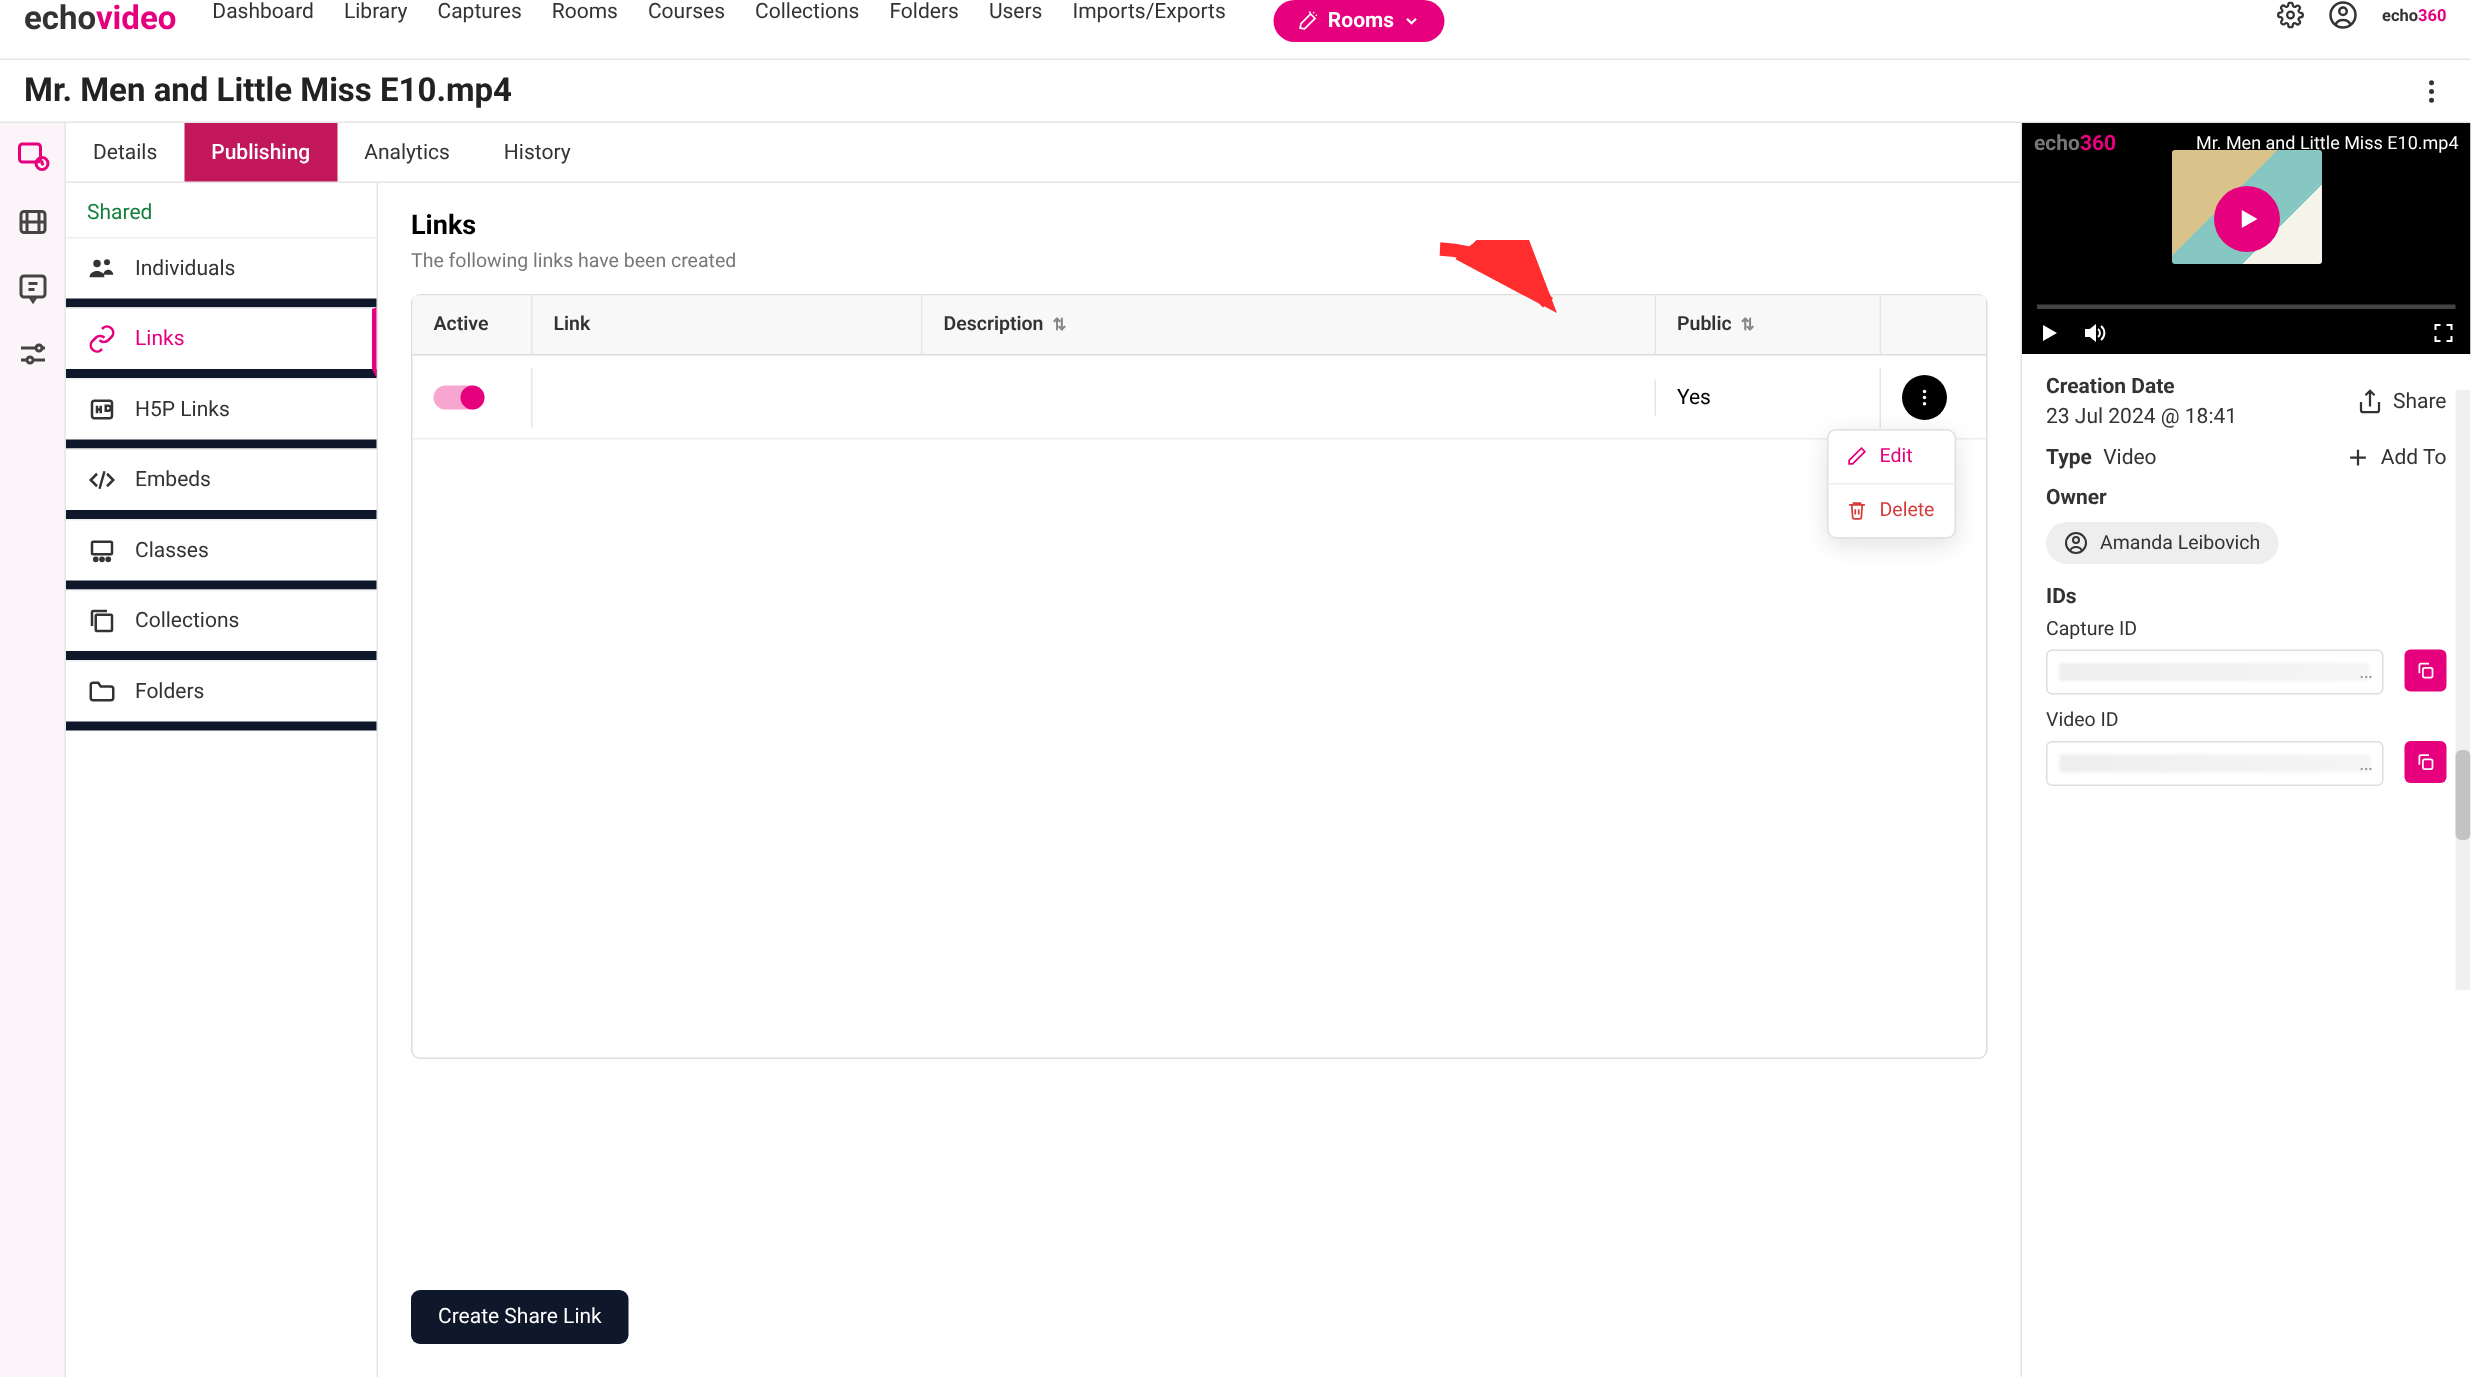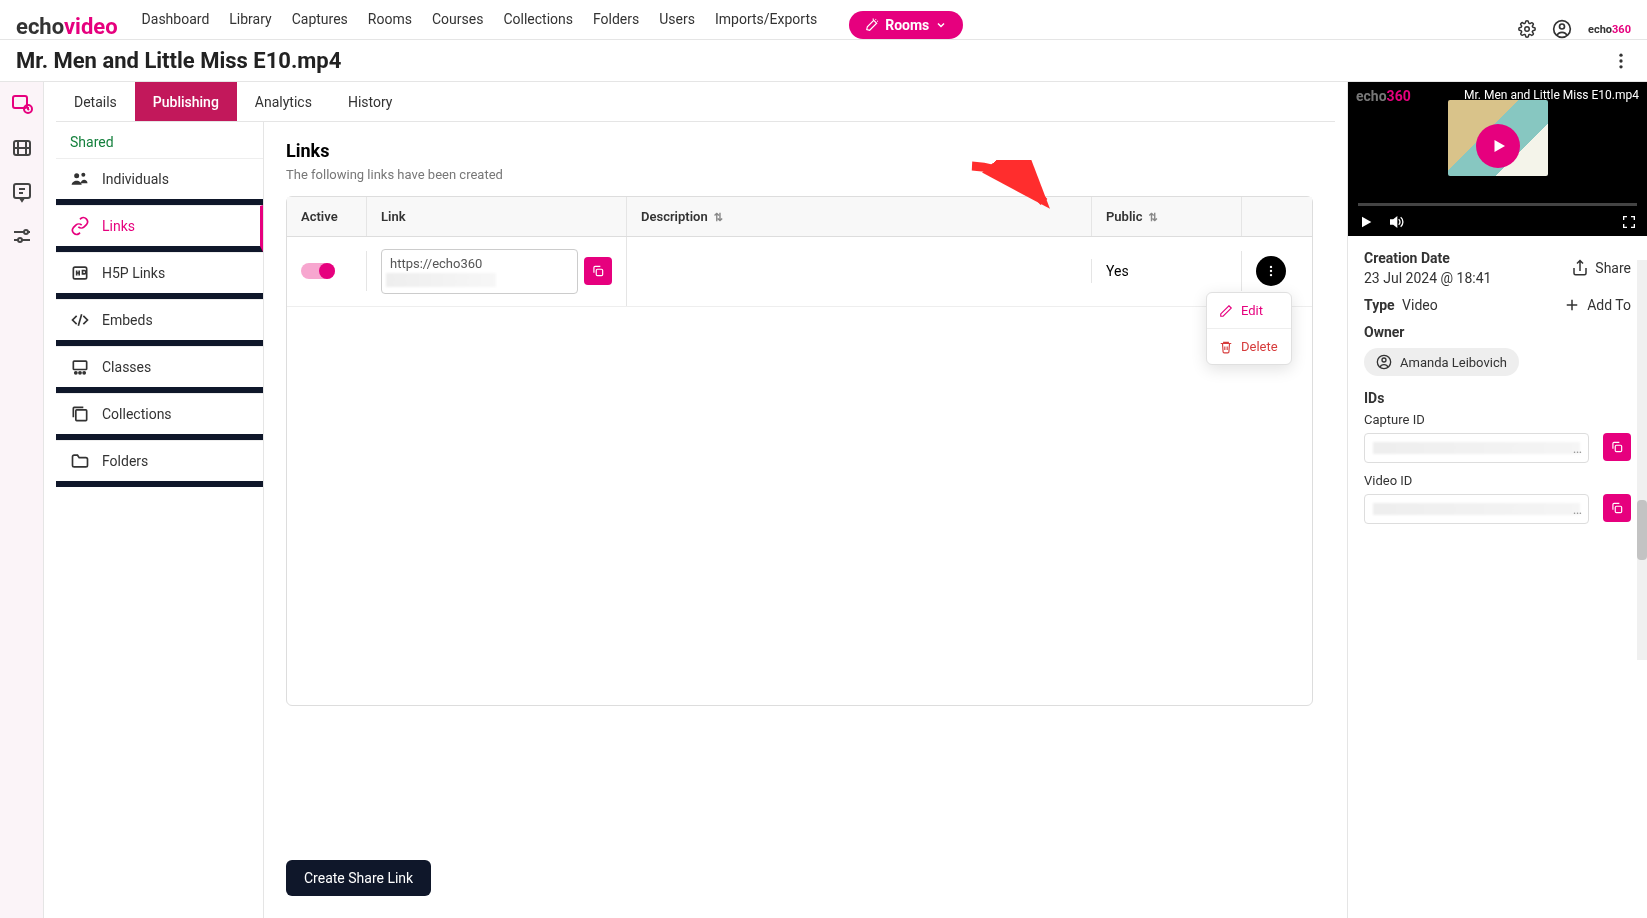--- a/index.html
+++ b/index.html
@@ -1,36 +1,36 @@
 <!DOCTYPE html>
 <html><head>
 <meta charset="utf-8">
 <style>
 * { margin:0; padding:0; box-sizing:border-box; font-family:-apple-system,BlinkMacSystemFont,"Segoe UI",Roboto,sans-serif; }
 body { background:#fff; width:1647px; height:918px; overflow:hidden; position:relative; }
 
 
-.topbar { height:40px; border-bottom:1px solid #e5e5e5; display:flex; align-items:flex-end; padding:0 16px; background:#fff; }
+.topbar { height:40px; border-bottom:1px solid #e5e5e5; display:flex; align-items:flex-start; padding:0 16px; background:#fff; }
 .logo { font-size:22px; font-weight:700; margin-right:24px; }
 .logo .echo { color:#333; }
 .logo .video { color:#e6007e; }
 .nav-items { display:flex; gap:20px; flex:1; }
 .nav-item { font-size:14px; color:#333; cursor:pointer; }
 .create-btn { background:#e6007e; color:#fff; border:none; border-radius:16px; padding:6px 16px; font-size:14px; font-weight:700; cursor:pointer; display:flex; align-items:center; gap:6px; margin-left:12px; }
 .topbar-right { display:flex; align-items:center; gap:16px; margin-left:auto; }
 .topbar-right svg { cursor:pointer; }
 .mini-logo { font-size:11px; font-weight:700; }
 .mini-logo .e1 { color:#333; } .mini-logo .e2 { color:#e6007e; }
 
 
 .titlebar { height:42px; display:flex; align-items:center; padding:0 16px; border-bottom:1px solid #e5e5e5; }
 .titlebar h1 { font-size:22px; font-weight:700; color:#222; flex:1; }
 
 
-.main { display:flex; height:calc(918px - 82px);gap:12px; }
+.main { display:flex; height:calc(918px - 82px); }
 .iconbar { width:44px; border-right:1px solid #e5e5e5; display:flex; flex-direction:column; align-items:center; padding-top:10px; gap:20px; background:#fbf4f8; }
 .iconbar .ic { width:24px; height:24px; cursor:pointer; color:#444; }
 .iconbar .ic.active { color:#e6007e; }
 
 .content-col { flex:1; display:flex; flex-direction:column; }
 .tabs { display:flex; height:40px; border-bottom:1px solid #e5e5e5; align-items:stretch; padding-left:0; }
 .tab { padding:0 18px; display:flex; align-items:center; font-size:14px; color:#333; cursor:pointer; }
 .tab.active { background:#c2185b; color:#fff; font-weight:500; }
 
 .subrow { display:flex; flex:1; }
@@ -254,31 +254,20 @@
               <span>Public</span><span class="sort">⇅</span>
             </div>
             <div class="th col-actions"></div>
           </div>
 
           <div class="trow">
             <div class="td col-active">
               <div class="toggle">
                   <div class="knob"></div>
                 </div>
-            </div>
-            <div class="td col-link" style="display:flex;align-items:center;">
-              <span class="link-input">
-                <span>https://echo360</span><span class="link-blur"></span>
-              </span>
-              <button class="copy-btn">
-                <svg width="14" height="14" viewBox="0 0 24 24" fill="none" stroke="#fff" stroke-width="2">
-                    <rect x="9" y="9" width="11" height="11" rx="2"></rect>
-                    <path d="M5 15V6a2 2 0 0 1 2-2h9"></path>
-                  </svg>
-              </button>
             </div>
             <div class="td col-desc"></div>
             <div class="td col-public">Yes</div>
             <div class="td col-actions" style="position:relative;">
               <div class="kebab">
                 <svg width="14" height="14" viewBox="0 0 24 24" fill="#fff">
                     <circle cx="12" cy="5" r="2"></circle>
                     <circle cx="12" cy="12" r="2"></circle>
                     <circle cx="12" cy="19" r="2"></circle>
                   </svg>

